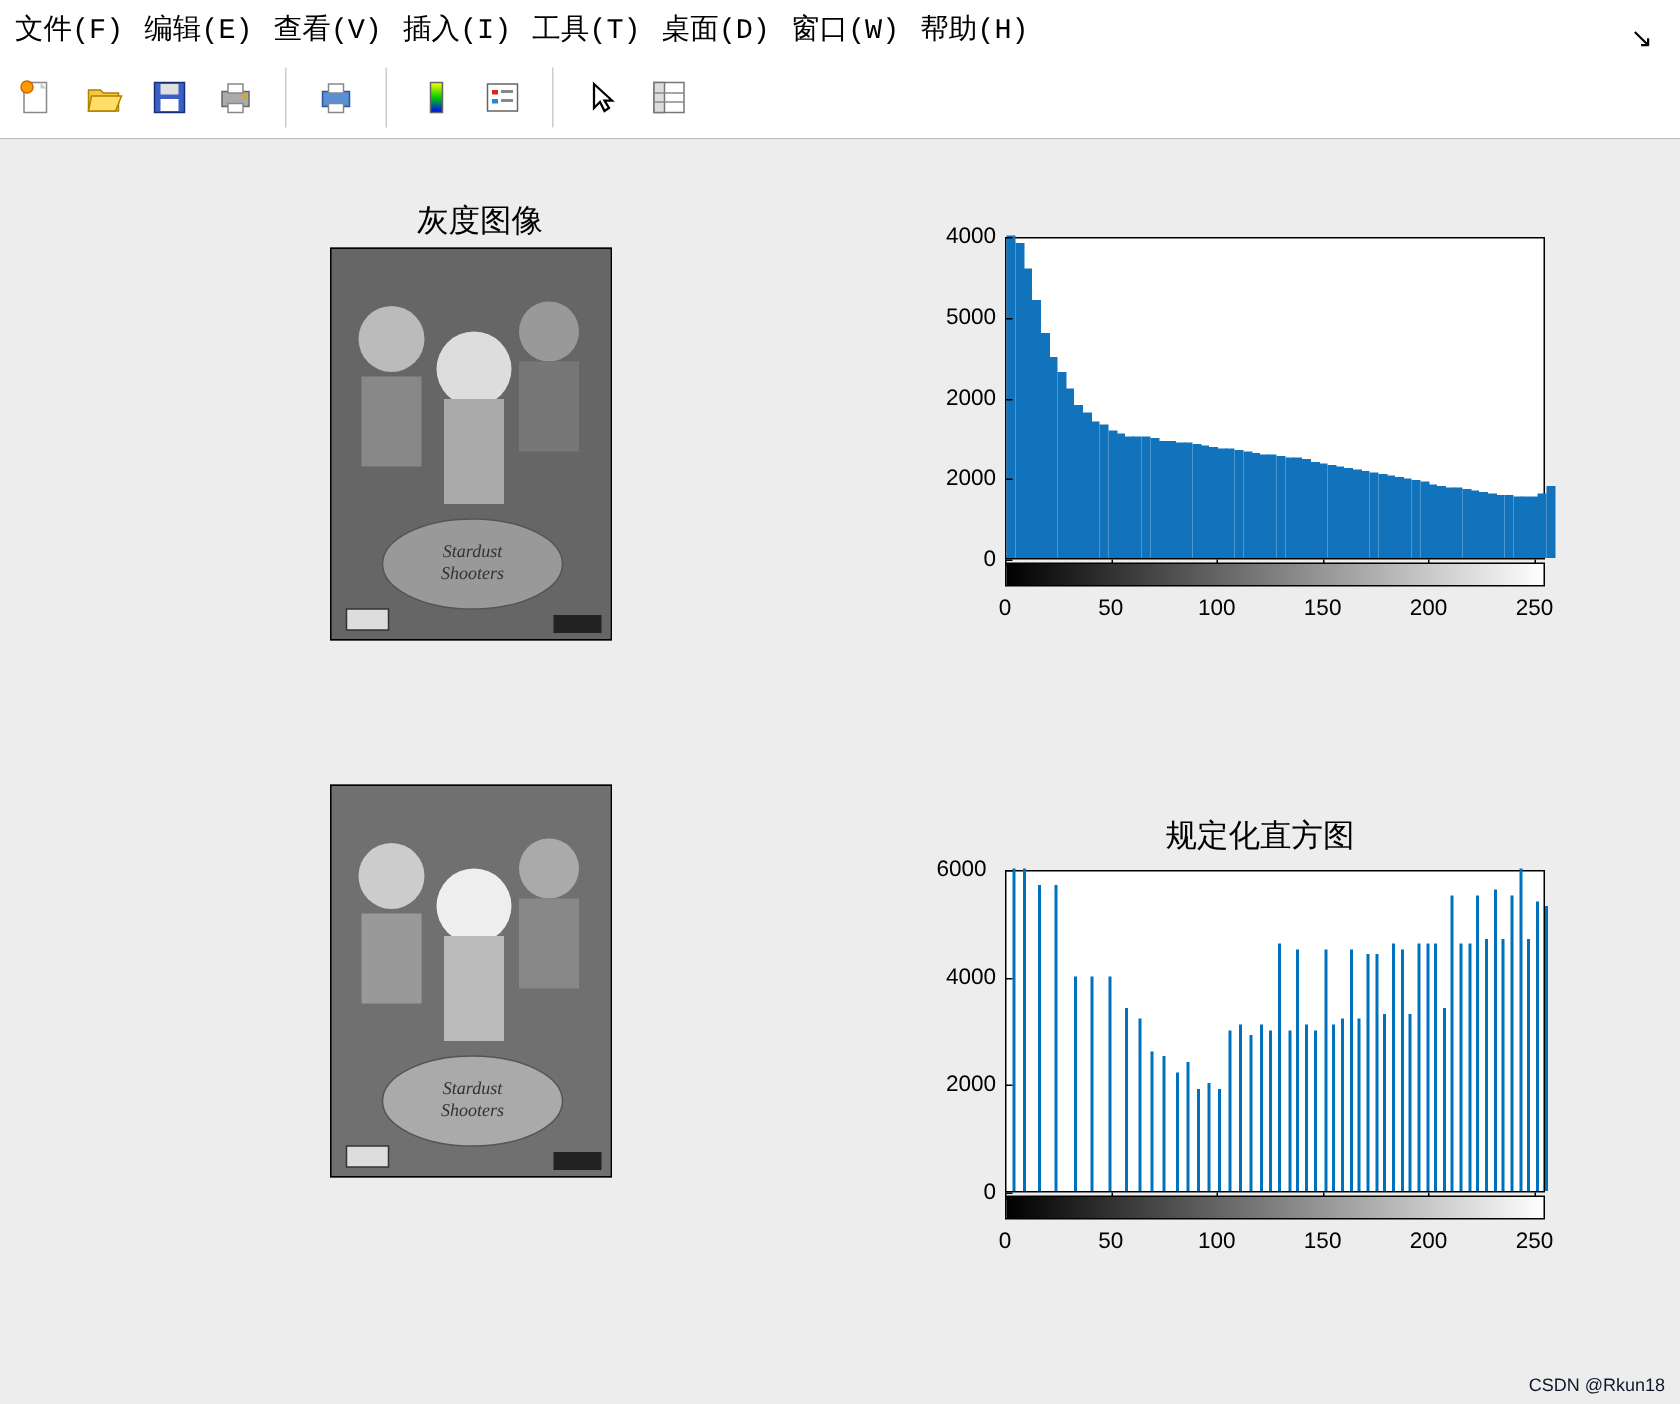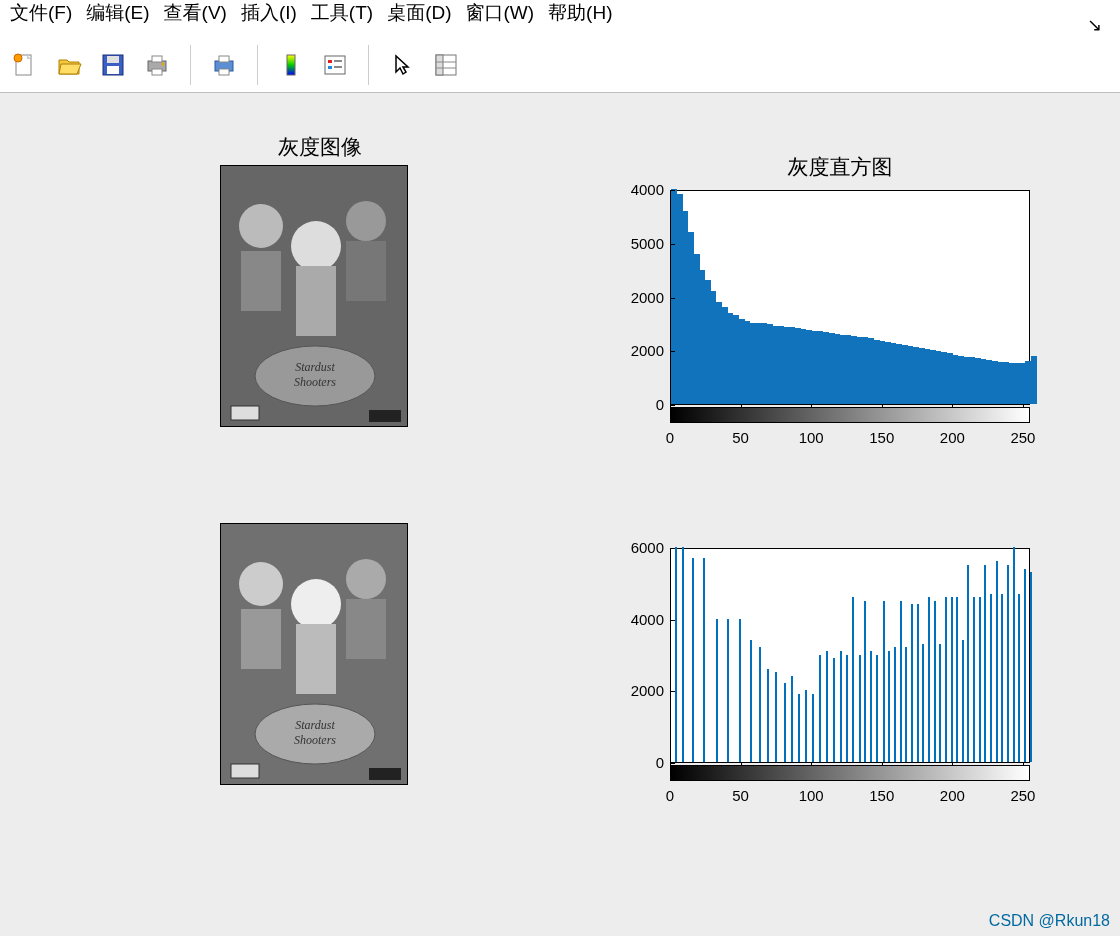--- a/index.html
+++ b/index.html
@@ -1,37 +1,37 @@
 <!DOCTYPE html>
 <html><head>
 <meta charset="utf-8">
 <style>
   * { box-sizing: border-box; margin:0; padding:0; }
   body { width:1120px; height:936px; font-family:"Microsoft YaHei","SimSun",Arial,sans-serif; background:#ededed; overflow:hidden; position:relative;}
-  .menubar { background:#fff; height:38px; display:flex; align-items:flex-start; padding:0 10px; gap:14px; font-size:19px; color:#000;}
+  .menubar { background:#fff; height:38px; display:flex; align-items:center; padding:0 10px; gap:14px; font-size:19px; color:#000;font-family:Liberation Mono, monospace;}
   .menubar .menu-item { cursor:default; }
   .dock-icon { position:absolute; right:18px; top:14px; font-size:18px; color:#000;}
   .toolbar { background:#fff; height:55px; border-bottom:1px solid #bfbfbf; display:flex; align-items:center; padding:0 10px; gap:14px;}
   .tb-sep { width:1px; height:40px; background:#ccc; margin:0 4px;}
   .tb-btn { width:30px; height:30px; display:flex; align-items:center; justify-content:center;}
   .tb-btn svg { width:26px; height:26px; }
   .figure-area { position:absolute; left:0; right:0; top:93px; bottom:0; background:#ededed;}
   .subplot { position:absolute; }
   .sp1 { left:220px; top:40px; width:200px; height:290px;}
   .sp2 { left:620px; top:60px; width:420px; height:270px;}
   .sp3 { left:220px; top:430px; width:200px; height:290px;}
   .sp4 { left:620px; top:450px; width:420px; height:270px;}
   .title { font-size:21px; text-align:center; font-family:"SimSun",serif; color:#000; margin-bottom:4px; white-space:nowrap;}
   .sp1 .title, .sp3 .title { margin-left:-20px; margin-right:-20px; }
   .imgbox { width:188px; height:262px; border:1px solid #000; background:#555; overflow:hidden; position:relative;}
   .chartbox { width:100%; height:100%; position:relative;}
   .axes { position:absolute; background:#fff; border:1px solid #000;}
   .ticklabel { position:absolute; font-size:15px; color:#000; text-align:right;}
   .gradbar { position:absolute; height:16px; border:1px solid #000; background:linear-gradient(to right,#000,#fff);}
-  .watermark { position:absolute; right:10px; bottom:6px; font-size:16px; color:#0369a1;margin-left:24px;}
+  .watermark { position:absolute; right:10px; bottom:6px; font-size:12px; color:#0f172a;margin-left:24px;}
   .bar { position:absolute; bottom:0; background:#1273bd; }
   .stem { position:absolute; bottom:0; width:2px; background:#0072bd;}
 </style>
 </head>
 <body>
 
 <div class="menubar">
   <span class="menu-item">文件(F)</span>
   <span class="menu-item">编辑(E)</span>
   <span class="menu-item">查看(V)</span>
@@ -134,21 +134,20 @@
         <ellipse cx="94" cy="210" rx="60" ry="30" fill="#999" stroke="#555"></ellipse>
         <text x="94" y="205" text-anchor="middle" font-size="12" font-style="italic" fill="#333" font-family="serif">Stardust</text>
         <text x="94" y="220" text-anchor="middle" font-size="12" font-style="italic" fill="#333" font-family="serif">Shooters</text>
         <rect x="10" y="240" width="28" height="14" fill="#ddd" stroke="#333"></rect>
         <rect x="148" y="244" width="32" height="12" fill="#222"></rect>
       </svg>
     </div>
   </div>
 
   <div class="subplot sp2">
-    <div class="title" style="margin-left:20px;">灰度直方图</div>
     <div class="chartbox" id="chart1">
         <div class="axes" style="left: 50px; top: 5px; width: 360px; height: 215px;">
           <div class="bar" style="left: 0px; width: 6.03846px; height: 215px;"></div>
           <div class="bar" style="left: 5.625px; width: 6.03846px; height: 209.625px;"></div>
           <div class="bar" style="left: 11.25px; width: 6.03846px; height: 193.5px;"></div>
           <div class="bar" style="left: 16.875px; width: 6.03846px; height: 172px;"></div>
           <div class="bar" style="left: 22.5px; width: 6.03846px; height: 150.5px;"></div>
           <div class="bar" style="left: 28.125px; width: 6.03846px; height: 134.375px;"></div>
           <div class="bar" style="left: 33.75px; width: 6.03846px; height: 123.625px;"></div>
           <div class="bar" style="left: 39.375px; width: 6.03846px; height: 112.875px;"></div>
@@ -249,20 +248,21 @@
         <ellipse cx="94" cy="210" rx="60" ry="30" fill="#aaa" stroke="#555"></ellipse>
         <text x="94" y="205" text-anchor="middle" font-size="12" font-style="italic" fill="#333" font-family="serif">Stardust</text>
         <text x="94" y="220" text-anchor="middle" font-size="12" font-style="italic" fill="#333" font-family="serif">Shooters</text>
         <rect x="10" y="240" width="28" height="14" fill="#ddd" stroke="#333"></rect>
         <rect x="148" y="244" width="32" height="12" fill="#222"></rect>
       </svg>
     </div>
   </div>
 
   <div class="subplot sp4">
+    <div class="title" style="margin-left:20px;">规定化直方图</div>
     <div class="chartbox" id="chart2">
         <div class="axes" style="left: 50px; top: 5px; width: 360px; height: 215px;">
           <div class="stem" style="left: 4.23529px; height: 215px;"></div>
           <div class="stem" style="left: 11.2941px; height: 215px;"></div>
           <div class="stem" style="left: 21.1765px; height: 204.25px;"></div>
           <div class="stem" style="left: 32.4706px; height: 204.25px;"></div>
           <div class="stem" style="left: 45.1765px; height: 143.333px;"></div>
           <div class="stem" style="left: 56.4706px; height: 143.333px;"></div>
           <div class="stem" style="left: 67.7647px; height: 143.333px;"></div>
           <div class="stem" style="left: 79.0588px; height: 121.833px;"></div>
@@ -311,21 +311,21 @@
           <div class="stem" style="left: 347.294px; height: 168.417px;"></div>
           <div class="stem" style="left: 352.941px; height: 193.5px;"></div>
           <div class="stem" style="left: 358.588px; height: 189.917px;"></div>
         </div>
         <div class="ticklabel" style="right: 376px; top: 211px; width: 46px;">0</div>
         <div style="position: absolute; left: 50px; top: 220px; width: 5px; height: 1px; background: rgb(0, 0, 0);"></div>
         <div class="ticklabel" style="right: 376px; top: 139.333px; width: 46px;">2000</div>
         <div style="position: absolute; left: 50px; top: 148.333px; width: 5px; height: 1px; background: rgb(0, 0, 0);"></div>
         <div class="ticklabel" style="right: 376px; top: 67.6667px; width: 46px;">4000</div>
         <div style="position: absolute; left: 50px; top: 76.6667px; width: 5px; height: 1px; background: rgb(0, 0, 0);"></div>
-        <div class="ticklabel" style="right: 376px; top: -4px; width: 46px;">6000</div>
+        <div class="ticklabel" style="right: 376px; top: -4px; width: 46px; text-align: center;">6000</div>
         <div style="position: absolute; left: 50px; top: 5px; width: 5px; height: 1px; background: rgb(0, 0, 0);"></div>
         <div class="ticklabel" style="left: 30px; top: 244px; width: 40px; text-align: center;">0</div>
         <div style="position: absolute; left: 50px; top: 220px; width: 1px; height: 5px; background: rgb(0, 0, 0);"></div>
         <div class="ticklabel" style="left: 100.588px; top: 244px; width: 40px; text-align: center;">50</div>
         <div style="position: absolute; left: 120.588px; top: 220px; width: 1px; height: 5px; background: rgb(0, 0, 0);"></div>
         <div class="ticklabel" style="left: 171.176px; top: 244px; width: 40px; text-align: center;">100</div>
         <div style="position: absolute; left: 191.176px; top: 220px; width: 1px; height: 5px; background: rgb(0, 0, 0);"></div>
         <div class="ticklabel" style="left: 241.765px; top: 244px; width: 40px; text-align: center;">150</div>
         <div style="position: absolute; left: 261.765px; top: 220px; width: 1px; height: 5px; background: rgb(0, 0, 0);"></div>
         <div class="ticklabel" style="left: 312.353px; top: 244px; width: 40px; text-align: center;">200</div>

